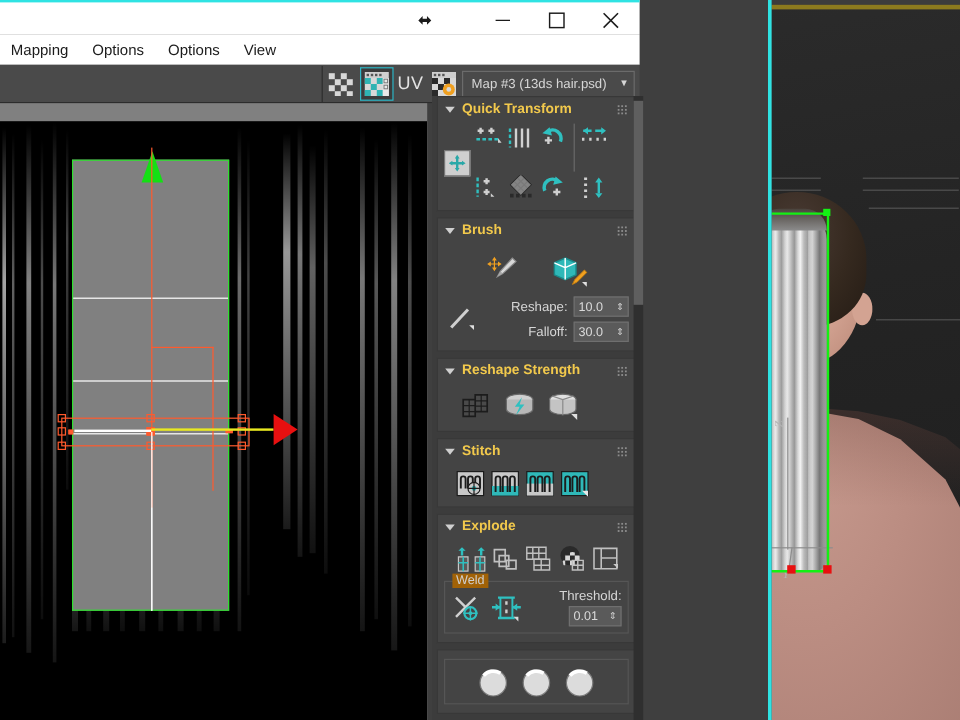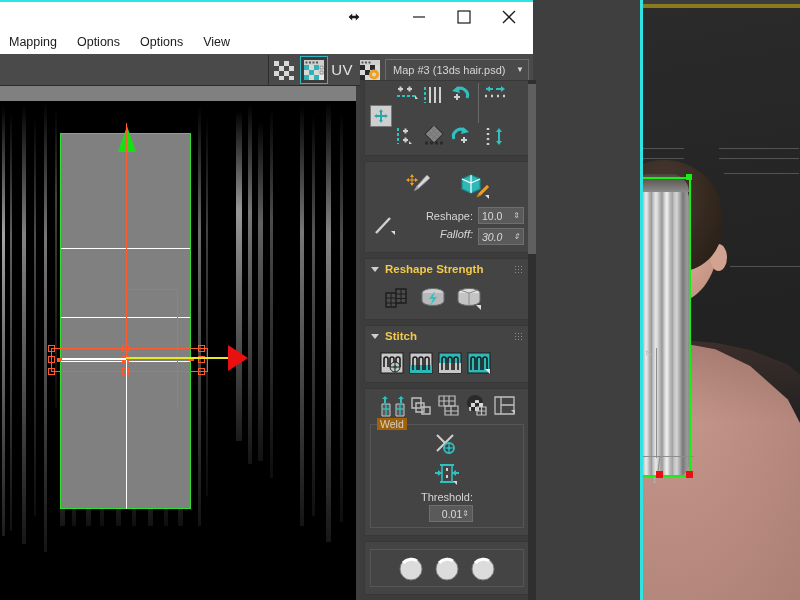--- a/index.html
+++ b/index.html
@@ -363,20 +363,25 @@
       <div class="whiteline" style="left:62px; top:272px; width:64px; height:2px;"></div>
       <div class="whiteline" style="left:126px; top:274px; width:1px; height:149px;"></div>
 
       <div class="yellowline" style="left:126px; top:271px; width:102px;"></div>
       <div class="redarrow" style="left:228px; top:259px;"></div>
     </div>
 
     <div class="cmdpanel">
 
       <div class="rollout">
+        <div class="rollout-hdr">
+          <div class="arrow-d"></div>
+          <span class="rollout-title">Quick Transform</span>
+          <div class="griphandle"></div>
+        </div>
         <div class="rollout-body" style="display:flex; align-items:center; gap:2px; padding-top:2px;">
           <div class="iconbtn" style="width:22px;height:22px;background:#cfcfcf;border:1px solid #777;">
             <svg width="16" height="16" viewBox="0 0 16 16">
                 <path d="M8 1 L10 4 H9 V7 H12 V6 L15 8 L12 10 V9 H9 V12 H10 L8 15 L6 12 H7 V9 H4 V10 L1 8 L4 6 V7 H7 V4 H6 Z" fill="#2aa8a8"></path>
               </svg>
           </div>
           <div style="display:flex;flex-direction:column;gap:1px;">
             <div style="display:flex;gap:1px;">
               <div class="iconbtn">
                 <svg width="24" height="20" viewBox="0 0 24 20">
@@ -439,20 +444,25 @@
                   <path d="M16 5 v10" stroke="#2fc0c0" stroke-width="2"></path>
                   <path d="M16 2 l3 4 h-6z M16 19 l3 -4 h-6z" fill="#2fc0c0"></path>
                 </svg>
               </div>
             </div>
           </div>
         </div>
       </div>
 
       <div class="rollout">
+        <div class="rollout-hdr">
+          <div class="arrow-d"></div>
+          <span class="rollout-title">Brush</span>
+          <div class="griphandle"></div>
+        </div>
         <div class="rollout-body">
           <div style="display:flex; gap:22px; justify-content:center; padding:4px 0 2px 0;">
             <div class="iconbtn" style="width:34px;height:32px;">
               <svg width="32" height="30" viewBox="0 0 32 30">
                 <path d="M9 2 l2 3 h-1.5 v2.5 h2.5 V6 l3 2 -3 2 v-1.5 h-2.5 V11 h1.5 l-2 3 -2 -3 h1.5 V8.5 H6 V10 L3 8 l3 -2 v1.5 h2.5 V5 H7 Z" fill="#f0a020"></path>
                 <path d="M24 3 L14 14 l-2.5 4.5 4.5 -2.5 L27 6 Z" fill="#d8d8d8" stroke="#8a8a8a" stroke-width="1"></path>
                 <path d="M11.5 18.5 l4.5 -2.5 -2 -2 Z" fill="#a8a8a8"></path>
               </svg>
             </div>
             <div class="iconbtn" style="width:34px;height:32px;">
@@ -472,21 +482,21 @@
               </svg>
             </div>
             <div style="flex:1; display:flex; flex-direction:column; gap:4px; align-items:flex-end;">
               <div style="display:flex; align-items:center; gap:5px;">
                 <span class="fieldlbl">Reshape:</span>
                 <div class="spinfield">
                   <span>10.0</span>
                   <span style="font-size:8px;color:#cfcfcf;">⇕</span>
                 </div>
               </div>
-              <div style="display:flex; align-items:flex-start; gap:5px;font-style:italic;">
+              <div style="display:flex; align-items:center; gap:5px;">
                 <span class="fieldlbl">Falloff:</span>
                 <div class="spinfield">
                   <span>30.0</span>
                   <span style="font-size:8px;color:#cfcfcf;">⇕</span>
                 </div>
               </div>
             </div>
           </div>
         </div>
       </div>
@@ -556,20 +566,25 @@
             <svg width="24" height="22" viewBox="0 0 24 22">
               <rect x="1" y="1" width="22" height="20" fill="#2fb8b8" stroke="#1c1c1c"></rect>
               <path d="M4 18 V7 a2 2 0 0 1 4 0 v11 M10 18 V7 a2 2 0 0 1 4 0 v11 M16 18 V7 a2 2 0 0 1 4 0 v11" stroke="#1c1c1c" stroke-width="1.6" fill="none"></path>
               <path d="M18 17 l5 0 0 5 Z" fill="#e8e8e8"></path>
             </svg>
           </div>
         </div>
       </div>
 
       <div class="rollout">
+        <div class="rollout-hdr">
+          <div class="arrow-d"></div>
+          <span class="rollout-title">Explode</span>
+          <div class="griphandle"></div>
+        </div>
         <div class="rollout-body">
           <div style="display:flex; gap:2px; padding-left:10px;">
             <div class="iconbtn" style="width:26px;height:24px;">
               <svg width="24" height="24" viewBox="0 0 24 24">
                 <path d="M4 2 l3 3 -2 0 0 4 -2 0 0 -4 -2 0z M20 2 l3 3 -2 0 0 4 -2 0 0 -4 -2 0z" fill="#2fc0c0"></path>
                 <path d="M1 10 h8 v12 H1z M15 10 h8 v12 h-8z" fill="#5a5a5a" stroke="#c8c8c8" stroke-width="1"></path>
                 <path d="M5 10 v12 M1 15 h8 M19 10 v12 M15 15 h8" stroke="#2fc0c0" stroke-width="1.3"></path>
               </svg>
             </div>
             <div class="iconbtn" style="width:26px;height:24px;">
@@ -598,42 +613,42 @@
             <div class="iconbtn" style="width:26px;height:24px;">
               <svg width="24" height="24" viewBox="0 0 24 24">
                 <path d="M2 3 h19 v17 H2z" fill="none" stroke="#c0c0c0" stroke-width="1.3"></path>
                 <path d="M8 3 v17 M8 11 h13" stroke="#c0c0c0" stroke-width="1.3"></path>
                 <path d="M18 16 l4 0 0 4 Z" fill="#c8c8c8"></path>
               </svg>
             </div>
           </div>
           <div class="groupbox">
             <span class="grouplbl">Weld</span>
-            <div style="display:flex; align-items:center; gap:4px;flex-direction:column;">
+            <div style="display:flex; align-items:center; gap:4px;">
               <div class="iconbtn" style="width:28px;height:26px;">
                 <svg width="26" height="24" viewBox="0 0 26 24">
                   <path d="M3 3 L11 11 M19 3 L11 11 M3 19 L11 11" stroke="#d0d0d0" stroke-width="2"></path>
                   <circle cx="15" cy="16" r="5" fill="none" stroke="#2fc0c0" stroke-width="1.8"></circle>
                   <circle cx="15" cy="16" r="1.6" fill="#2fc0c0"></circle>
                   <path d="M9 16 h12 M15 10 v12" stroke="#2fc0c0" stroke-width="1.2"></path>
                 </svg>
               </div>
               <div class="iconbtn" style="width:28px;height:26px;">
                 <svg width="26" height="24" viewBox="0 0 26 24">
                   <path d="M6 3 h14 M6 20 h14" stroke="#2fc0c0" stroke-width="2"></path>
                   <path d="M8 3 v17 M18 3 v17" stroke="#2fc0c0" stroke-width="1.6"></path>
                   <path d="M1 11 h7 M25 11 h-7" stroke="#2fc0c0" stroke-width="2"></path>
                   <path d="M8 11 l-4 -3 v6z M18 11 l4 -3 v6z" fill="#2fc0c0"></path>
                   <path d="M13 6 v3 M13 13 v3" stroke="#d0d0d0" stroke-width="2"></path>
                   <path d="M19 19 l4 0 0 4 Z" fill="#d8d8d8"></path>
                 </svg>
               </div>
               <div style="display:flex; flex-direction:column; align-items:flex-end; gap:2px; flex:1;">
                 <span class="fieldlbl">Threshold:</span>
-                <div class="spinfield" style="width:44px;justify-content:flex-end;">
+                <div class="spinfield" style="width:44px;">
                   <span>0.01</span>
                   <span style="font-size:8px;color:#cfcfcf;">⇕</span>
                 </div>
               </div>
             </div>
           </div>
         </div>
       </div>
 
       <div class="rollout">

